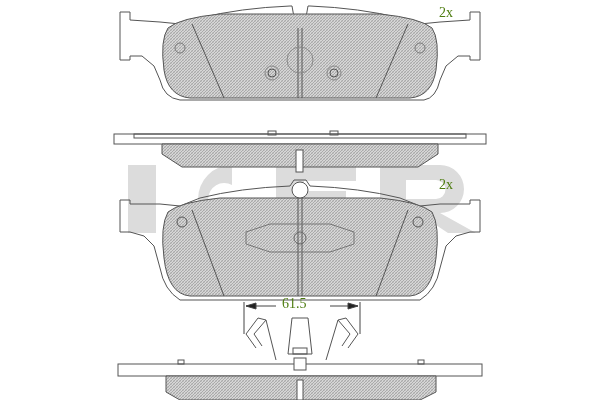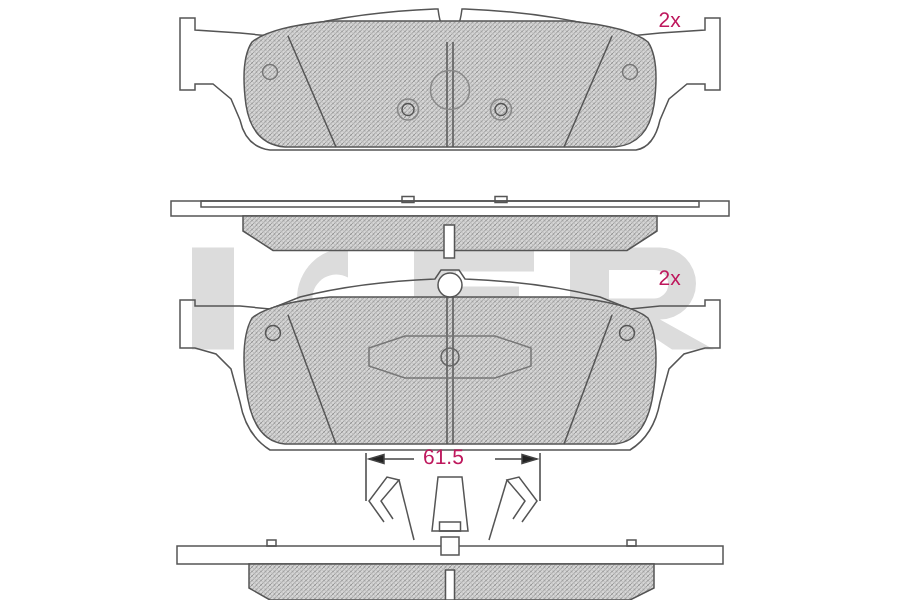--- a/index.html
+++ b/index.html
@@ -1,18 +1,18 @@
 <!DOCTYPE html>
 <html><head>
   <meta charset="utf-8">
   <style>
     html, body { margin: 0; padding: 0; background: #ffffff; }
     body { width: 600px; height: 400px; position: relative; overflow: hidden; font-family: "Liberation Sans", sans-serif; }
     svg { position: absolute; left: 0; top: 0; }
-    .label { position: absolute; font-size: 14px; color: #be185d; font-family: Liberation Sans, sans-serif; }
+    .label { position: absolute; font-size: 14px; color: #4d7c0f; font-family: Liberation Serif, serif; }
     .qty-top { left: 439px; top: 5px; }
     .qty-mid { left: 439px; top: 177px; }
     .dim { left: 282px; top: 296px; font-size: 14px; }
   </style>
 </head>
 <body>
 
 <svg width="600" height="400" viewBox="0 0 600 400">
   <defs>
     <pattern id="hatch" width="3" height="3" patternUnits="userSpaceOnUse">

